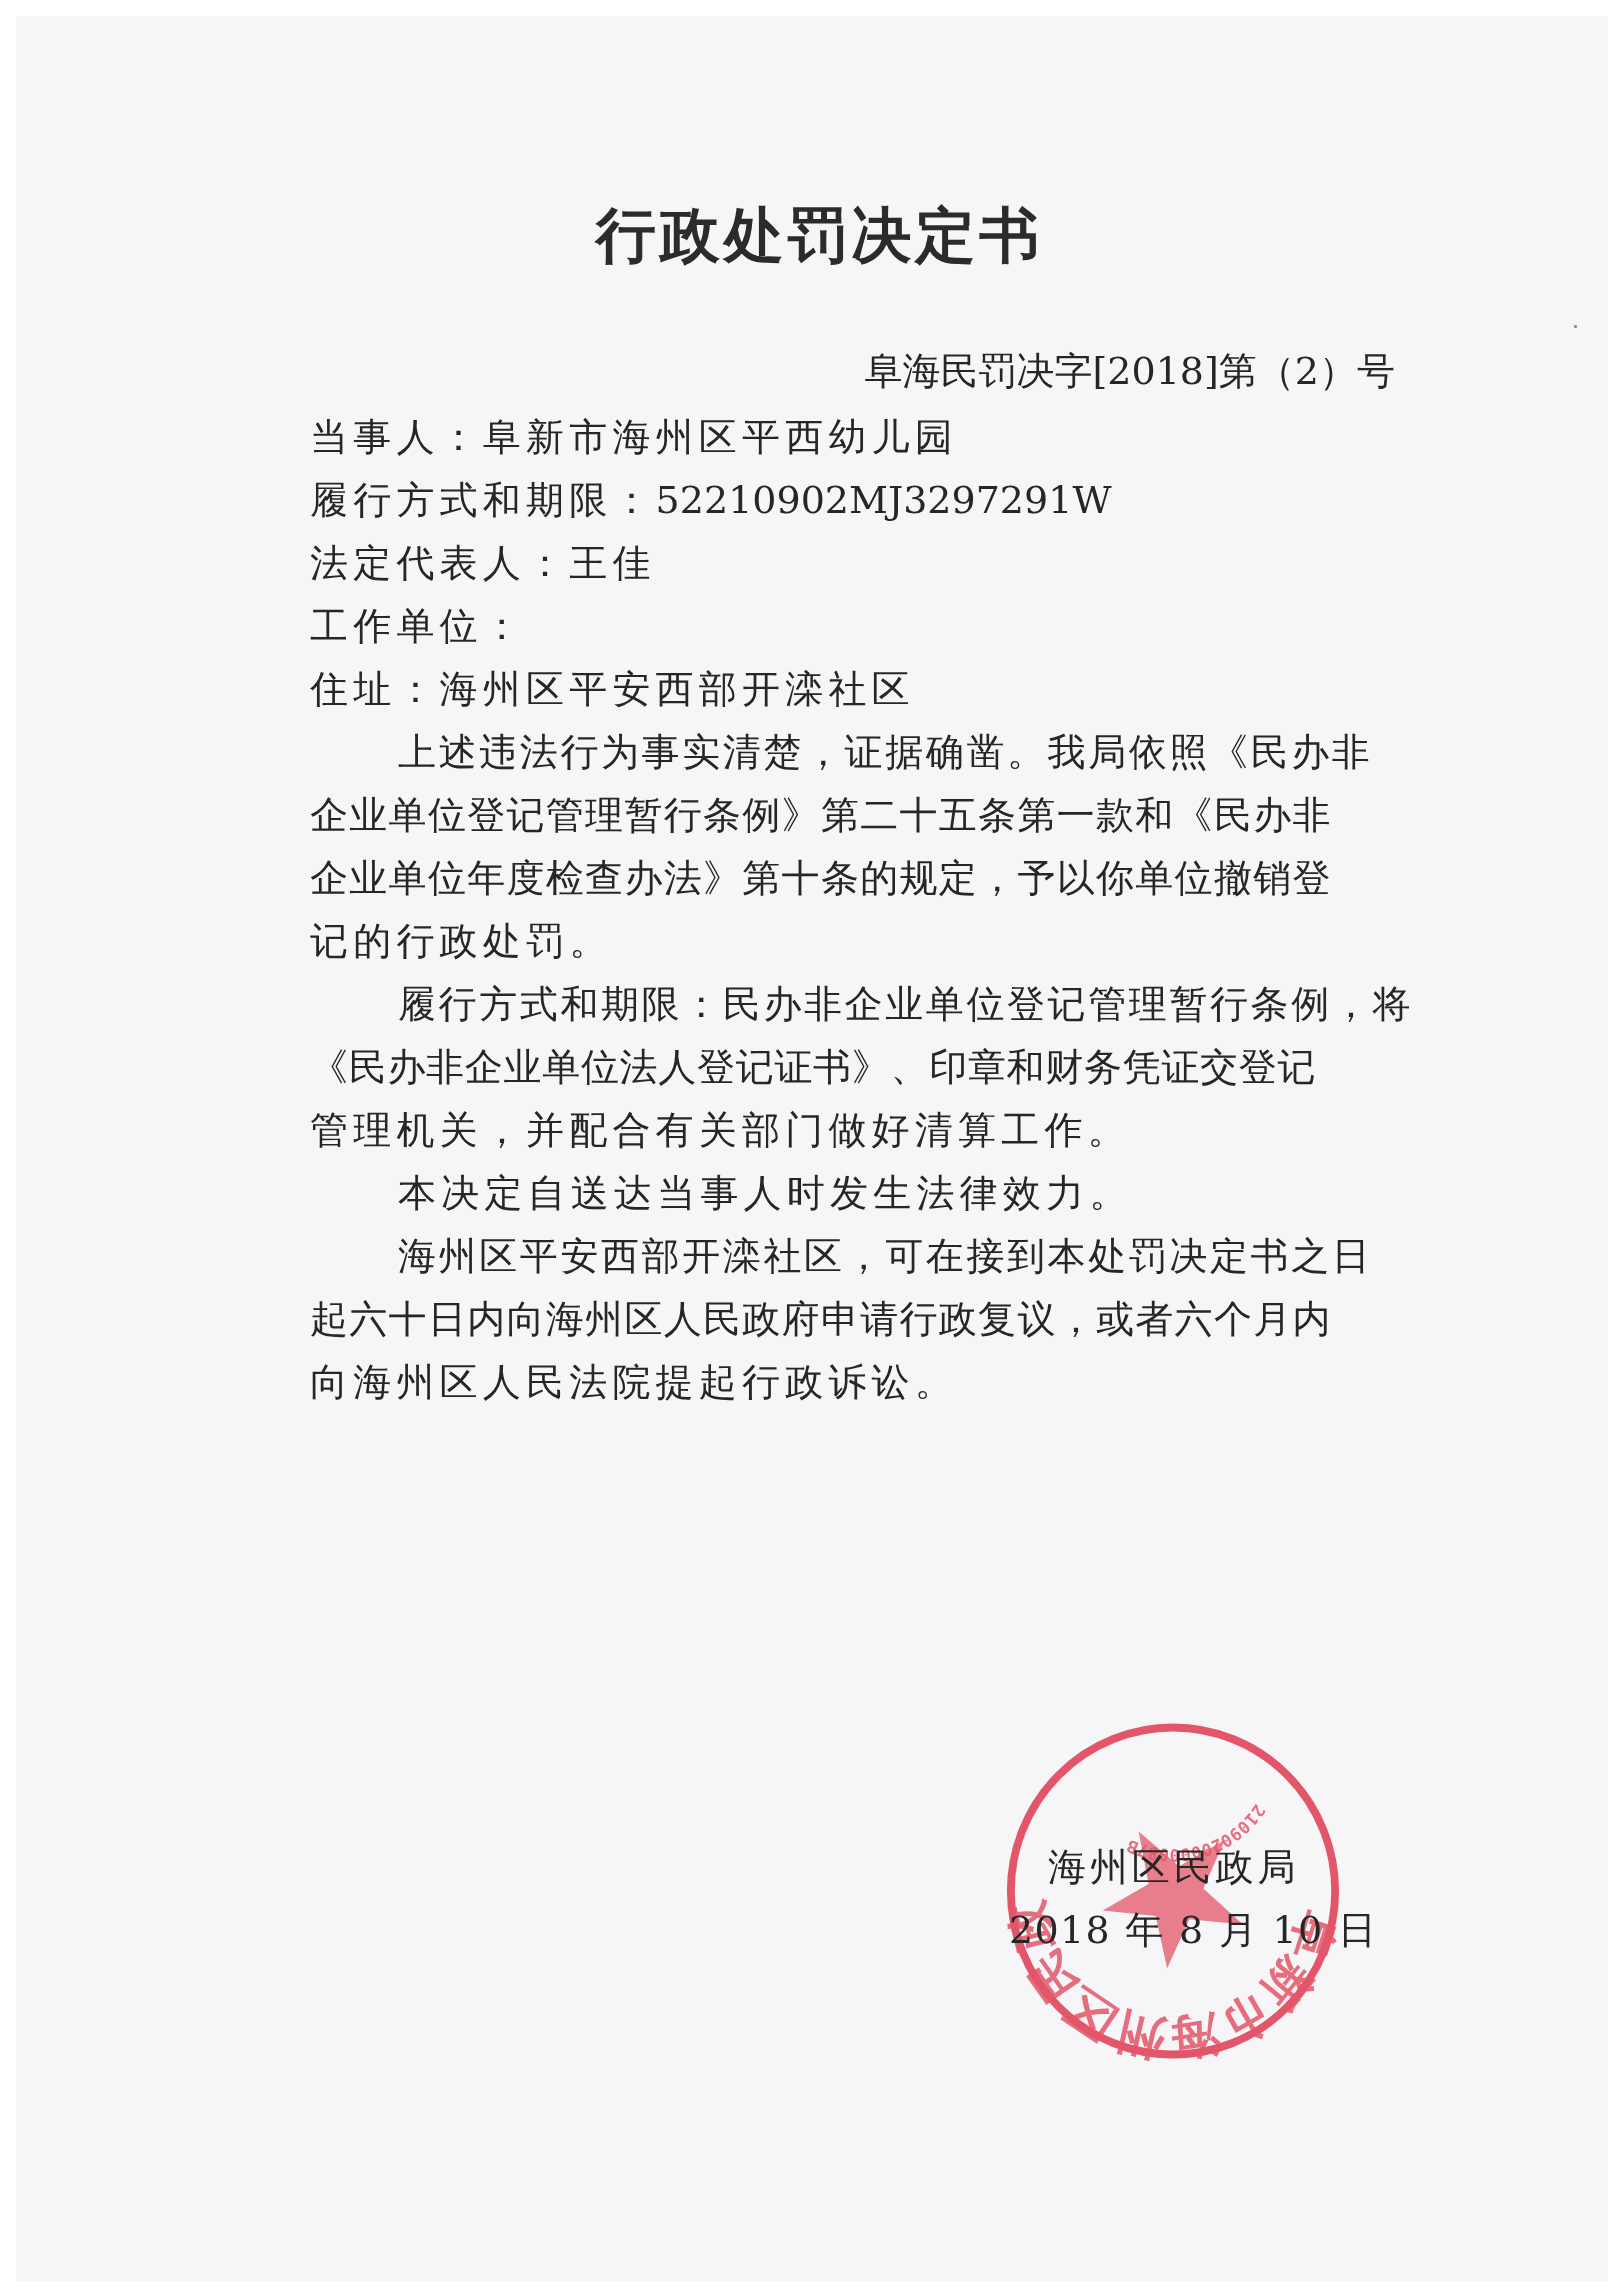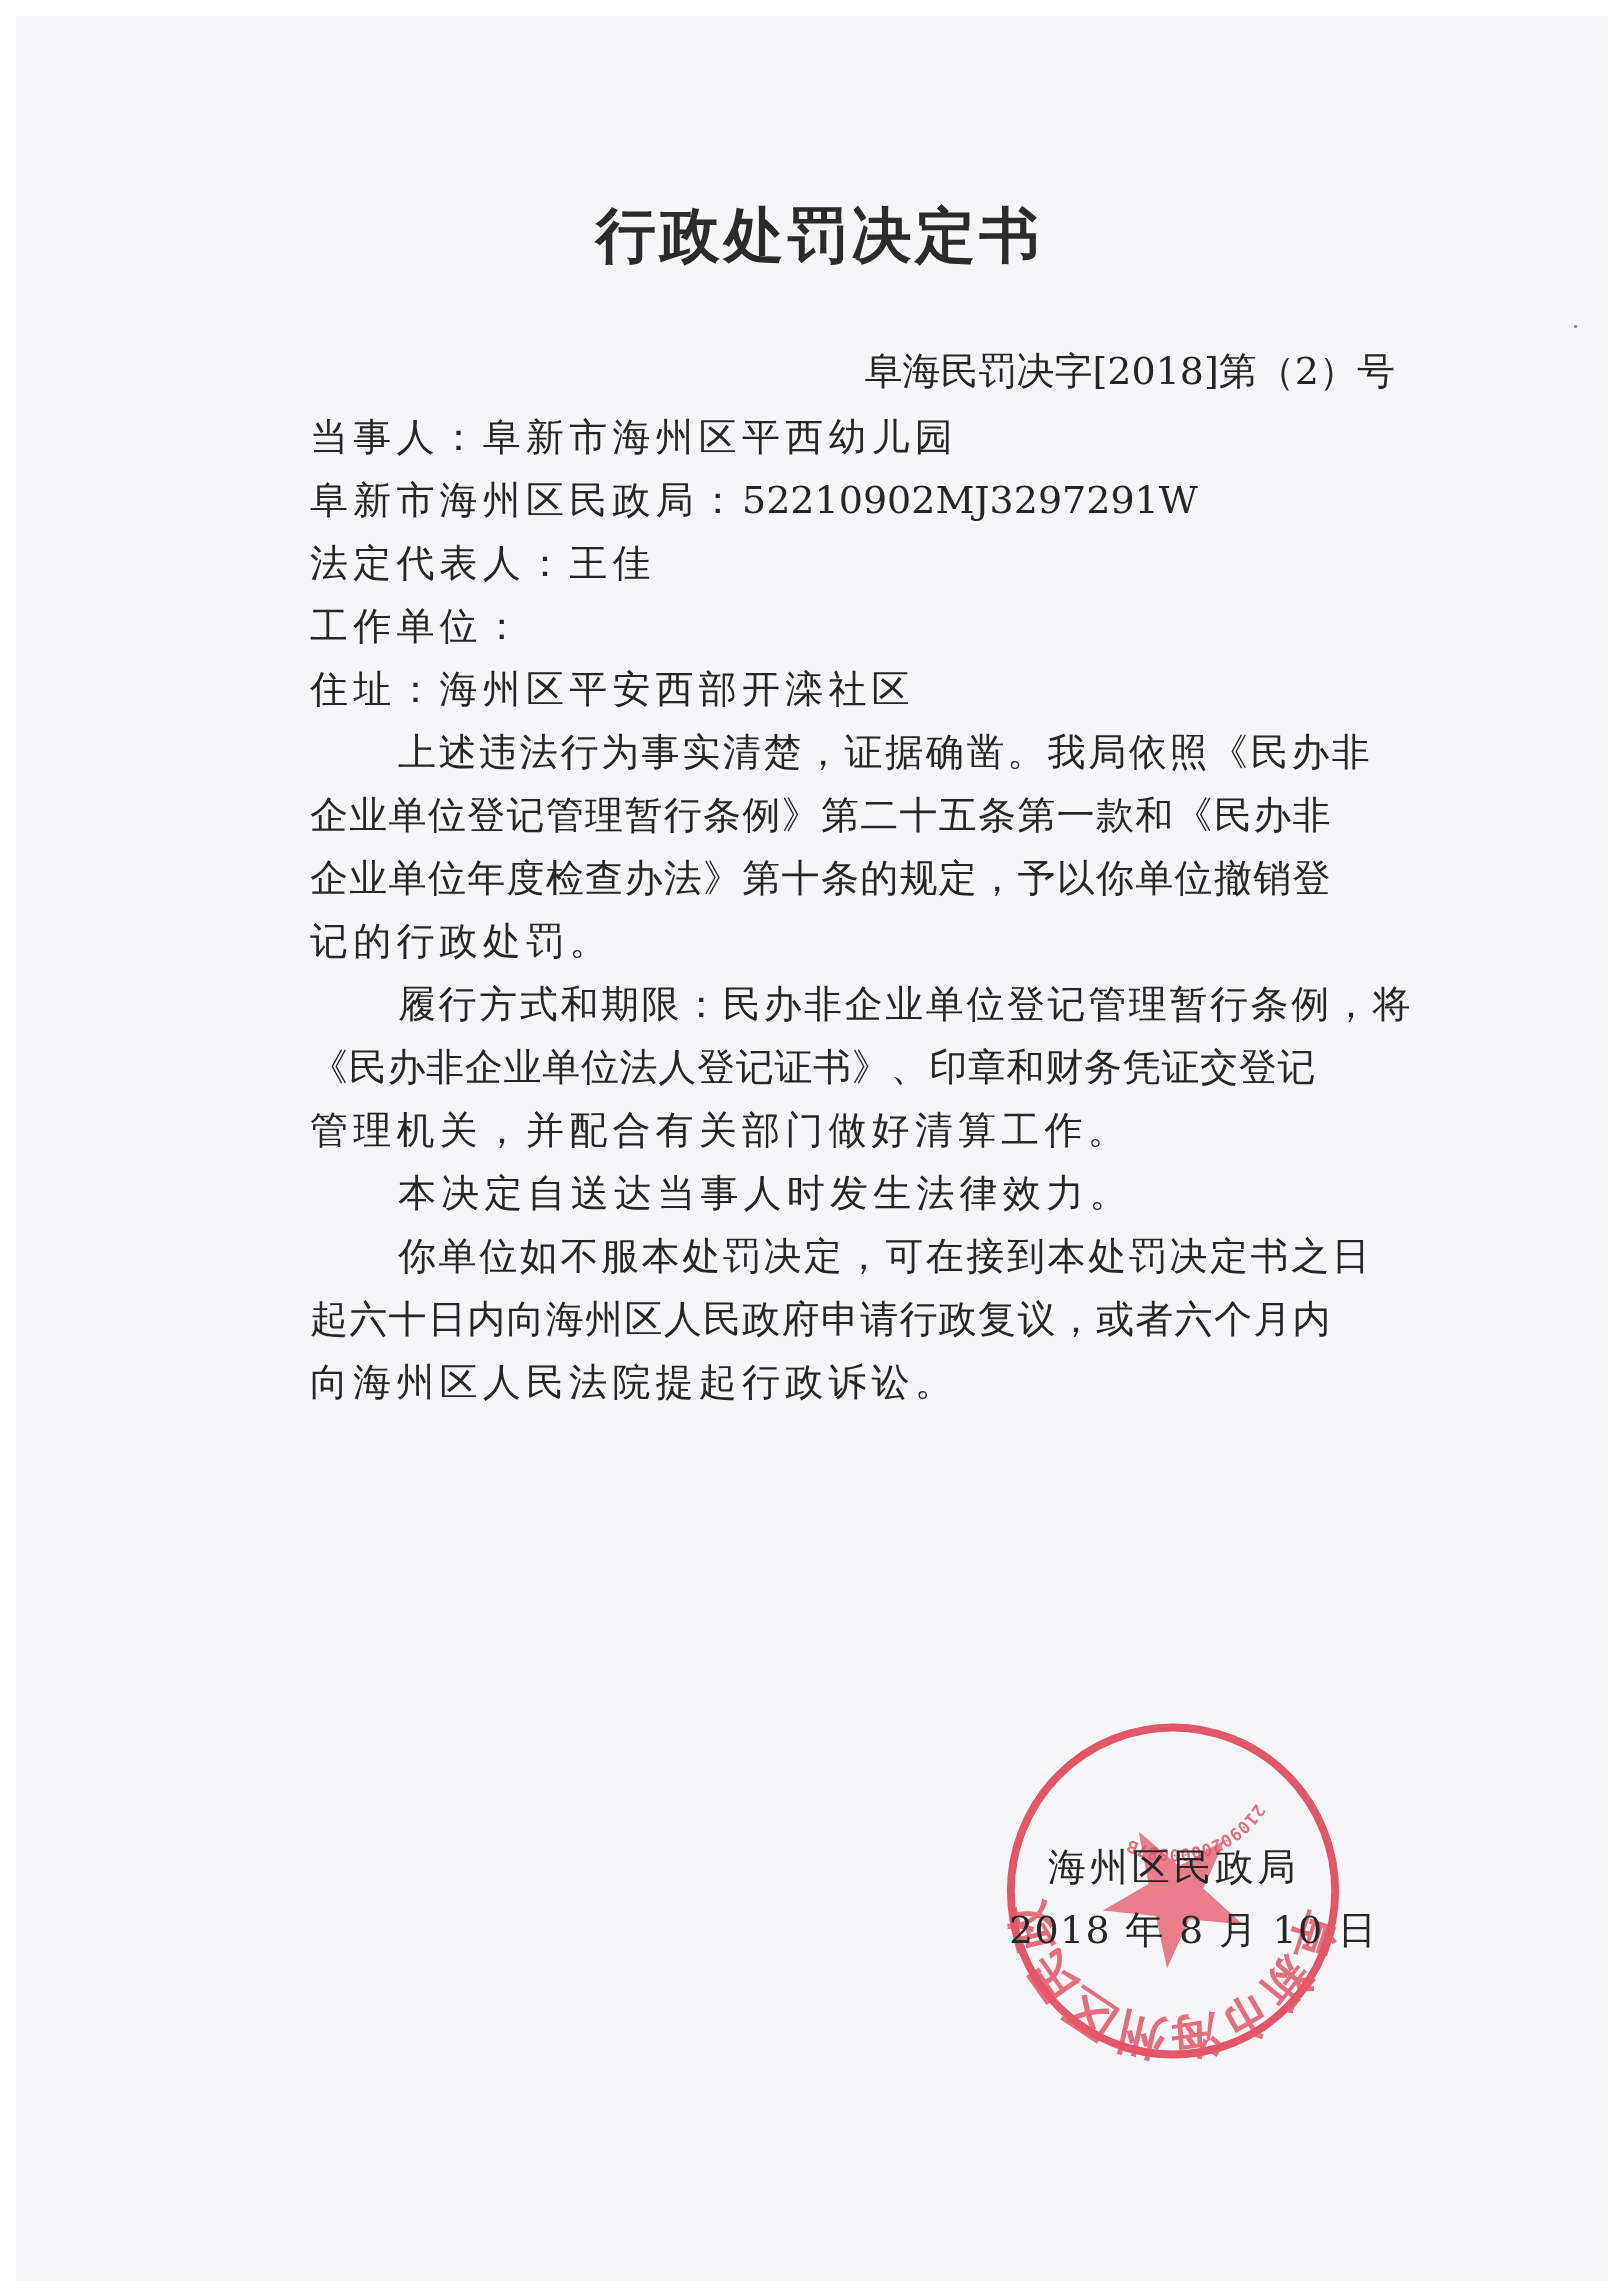--- a/index.html
+++ b/index.html
@@ -115,21 +115,21 @@
   <div class="title">行政处罚决定书</div>
 
   <div class="doc-number">阜海民罚决字[2018]第（2）号</div>
 
   <div class="body-text">
 
     <div class="line">
       <span>当事人：</span><span>阜新市海州区平西幼儿园</span>
     </div>
     <div class="line">
-      <span>阜新市海州区民政局：</span><span style="letter-spacing:0">52210902MJ3297291W</span>
+      <span>履行方式和期限：</span><span style="letter-spacing:0">52210902MJ3297291W</span>
     </div>
     <div class="line">
       <span>法定代表人：</span><span>王佳</span>
     </div>
     <div class="line">
       <span>工作单位：</span><span></span>
     </div>
     <div class="line">
       <span>住址：</span><span>海州区平安西部开滦社区</span>
     </div>
@@ -146,21 +146,21 @@
       <span class="line indent" style="letter-spacing:2.6px">履行方式和期限：民办非企业单位登记管理暂行条例，将</span>
       <span class="line" style="letter-spacing:0.7px">《民办非企业单位法人登记证书》、印章和财务凭证交登记</span>
       <span class="line">管理机关，并配合有关部门做好清算工作。</span>
     </div>
 
     <div>
       <span class="line indent">本决定自送达当事人时发生法律效力。</span>
     </div>
 
     <div>
-      <span class="line indent" style="letter-spacing:2.6px">你单位如不服本处罚决定，可在接到本处罚决定书之日</span>
+      <span class="line indent" style="letter-spacing:2.6px">海州区平安西部开滦社区，可在接到本处罚决定书之日</span>
       <span class="line" style="letter-spacing:1.3px">起六十日内向海州区人民政府申请行政复议，或者六个月内</span>
       <span class="line">向海州区人民法院提起行政诉讼。</span>
     </div>
   </div>
 
   <div class="stamp">
     <svg viewBox="0 0 520 520" xmlns="http://www.w3.org/2000/svg">
       <defs>
         <path id="ring-path" d="M 260 260 m -200 0 a 200 200 0 1 1 400 0 a 200 200 0 1 1 -400 0"></path>
         <path id="serial-path" d="M 120 300 A 150 150 0 0 1 400 300"></path>

